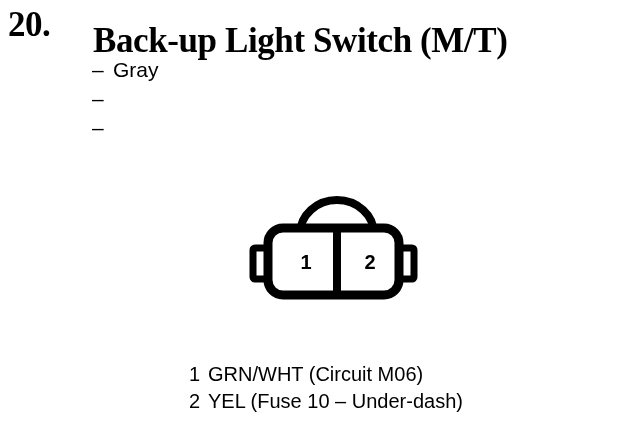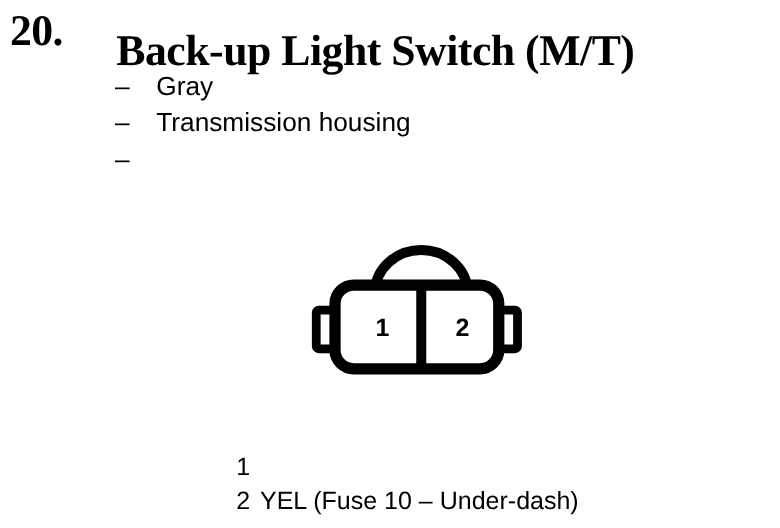--- a/index.html
+++ b/index.html
@@ -67,21 +67,20 @@
     font-size: 21px;
     line-height: 29px;
   }
   .spec-text {
     position: absolute;
     left: 21px;
     top: 0;
     font-size: 21px;
     line-height: 29px;
     white-space: pre;
-    margin-left: 12px;
   }
 
   
   .connector {
     position: absolute;
     left: 246px;
     top: 196px;
     width: 175px;
     height: 110px;
   }
@@ -132,21 +131,20 @@
   <span class="heading-title">Back-up Light Switch (M/T)</span>
 </div>
 
 <div class="spec-list">
   <div class="spec-row">
     <span class="spec-dash">–</span>
     <span class="spec-text">Gray</span>
   </div>
   <div class="spec-row">
     <span class="spec-dash">–</span>
-    <span class="spec-text">Transmission housing</span>
   </div>
   <div class="spec-row">
     <span class="spec-dash">–</span>
   </div>
 </div>
 
 <div class="connector">
   <svg width="175" height="110" viewBox="0 0 175 110" xmlns="http://www.w3.org/2000/svg">
 
     <path d="M 54 38 A 37 34 0 0 1 128 38" fill="none" stroke="#000000" stroke-width="8" stroke-linecap="butt"></path>
@@ -160,18 +158,19 @@
     <line x1="91" y1="32" x2="91" y2="99" stroke="#000000" stroke-width="8"></line>
 
     <text class="cell-num" x="60" y="73" text-anchor="middle">1</text>
     <text class="cell-num" x="124" y="73" text-anchor="middle">2</text>
   </svg>
 </div>
 
 <div class="legend">
   <div class="legend-row">
     <span class="legend-num">1</span>
+    <span class="legend-label">GRN/WHT (Circuit M06)</span>
   </div>
   <div class="legend-row">
     <span class="legend-num">2</span>
     <span class="legend-label">YEL (Fuse 10 – Under-dash)</span>
   </div>
 </div>
 
 </body></html>

